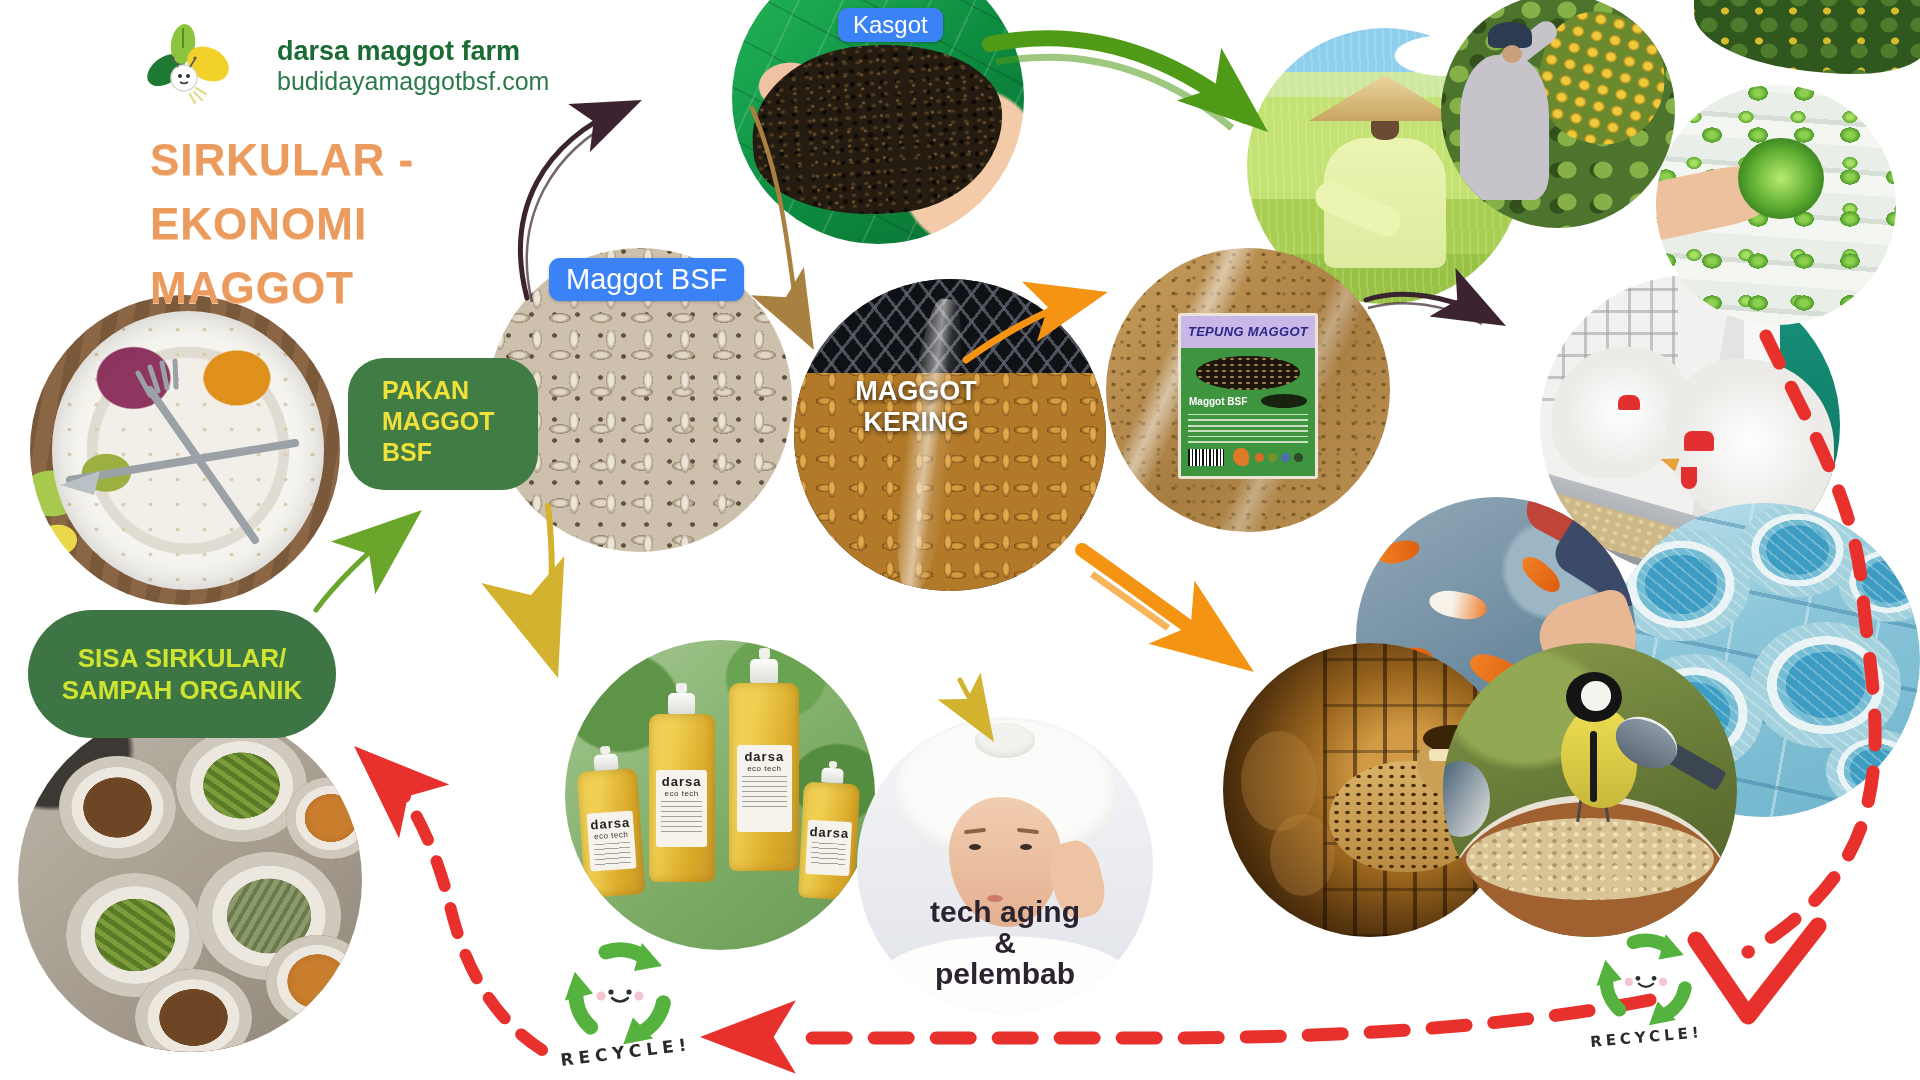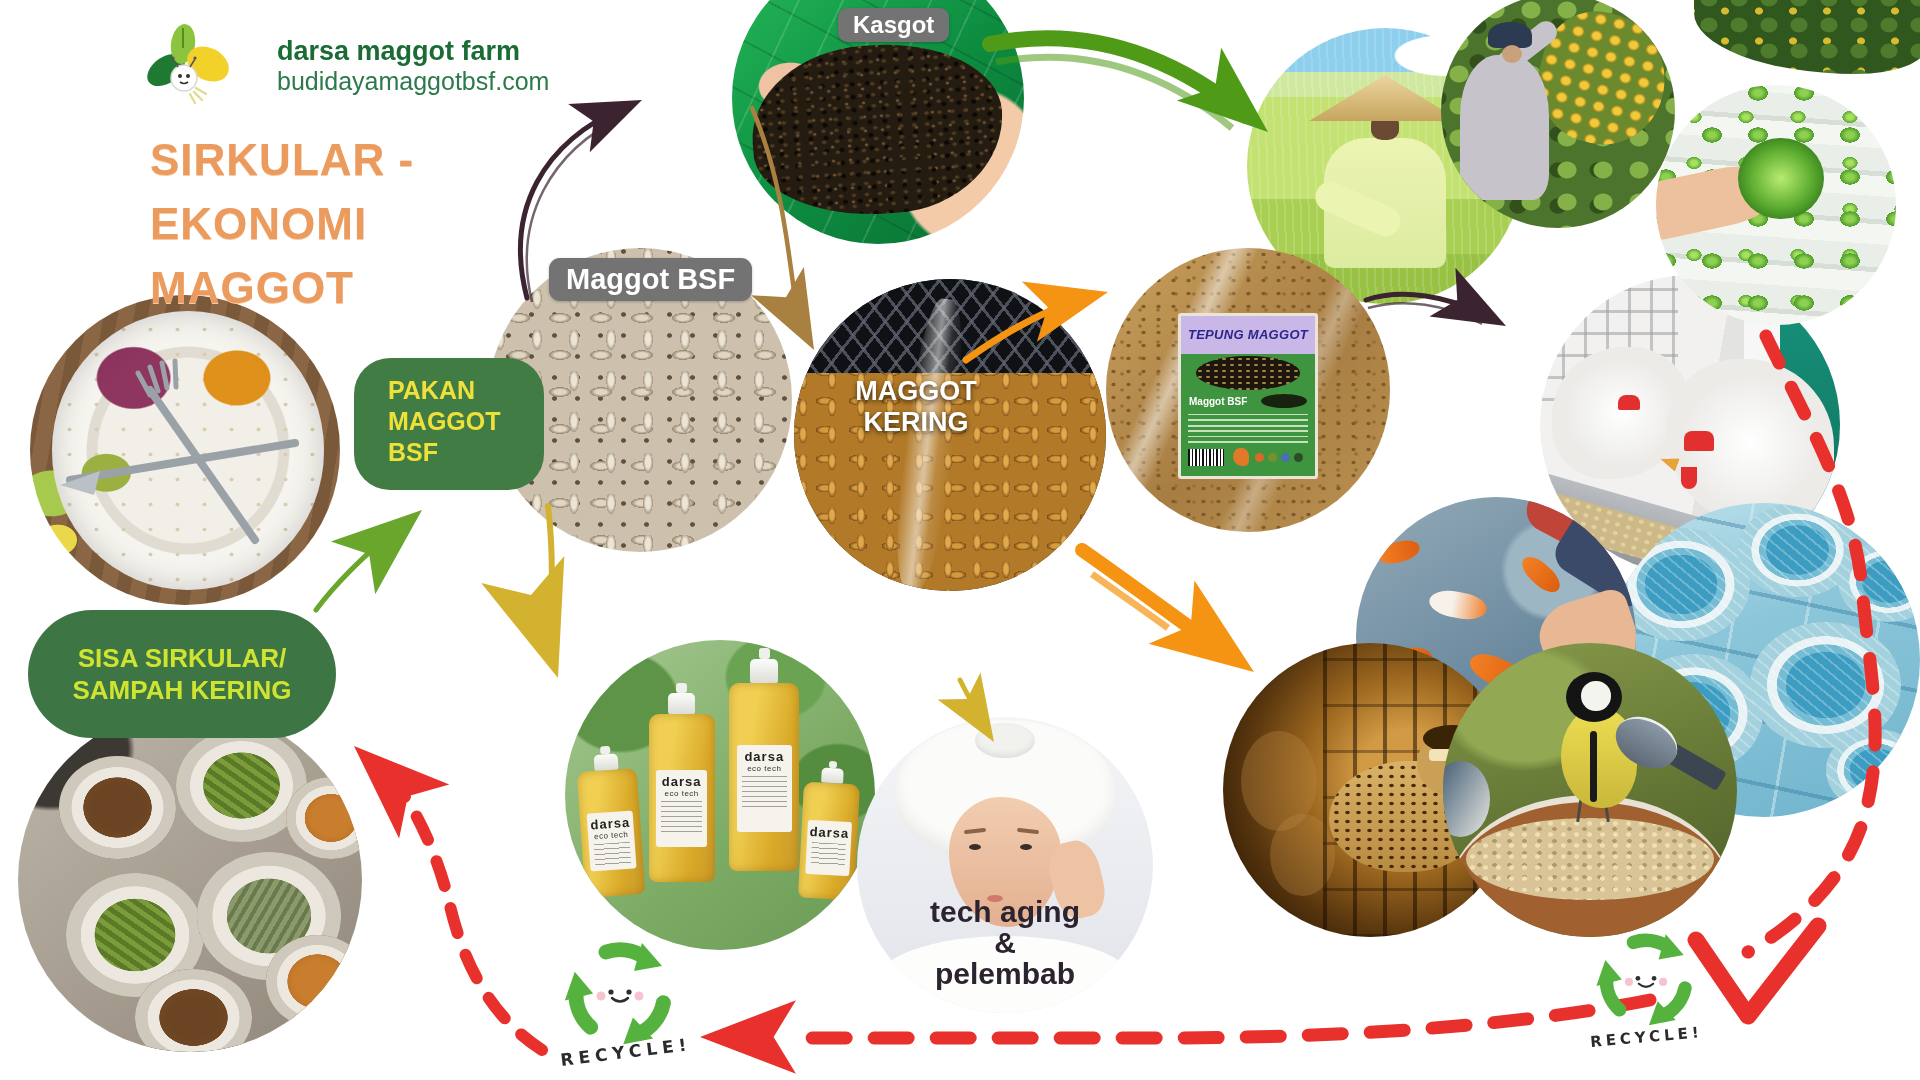--- a/index.html
+++ b/index.html
@@ -9,26 +9,26 @@
   .ph{position:absolute;border-radius:50%;overflow:hidden;}
   .ph *{position:absolute;}
 
   
   .logo{left:140px;top:14px;width:100px;height:100px;}
   .brand{left:277px;top:36px;font-size:27px;font-weight:bold;color:#1B6B35;}
   .website{left:277px;top:67px;font-size:25px;color:#2C7A4A;}
   .title{left:150px;top:128px;color:#EC9B5F;font-weight:bold;font-size:44px;line-height:64px;letter-spacing:1px;text-shadow:0 1px 0 #f7c9a4;}
 
   
-  .tag{position:absolute;background:#737373;color:#fff;font-weight:bold;border-radius:9px;box-shadow:0 1px 3px rgba(0,0,0,.25);}
+  .tag{position:absolute;background:#3b82f6;color:#fff;font-weight:normal;border-radius:9px;box-shadow:0 1px 3px rgba(0,0,0,.25);}
   #tag-kasgot{left:838px;top:8px;font-size:24px;padding:3px 15px;}
   #tag-maggotbsf{left:549px;top:258px;font-size:29px;padding:5px 17px;border-radius:11px;}
 
   
-  #box-pakan{left:348px;top:358px;width:190px;height:132px;background:#417C45;border-radius:36px;color:#EFE13A;font-weight:bold;font-size:25px;line-height:31px;padding:17px 0 0 34px;box-sizing:border-box;margin-left:6px;}
+  #box-pakan{left:348px;top:358px;width:190px;height:132px;background:#417C45;border-radius:36px;color:#EFE13A;font-weight:bold;font-size:25px;line-height:31px;padding:17px 0 0 34px;box-sizing:border-box;}
   #box-sisa{left:28px;top:610px;width:308px;height:128px;background:#3E7544;border-radius:64px;color:#CFE431;font-weight:bold;font-size:26px;line-height:32px;display:flex;flex-direction:column;align-items:center;justify-content:center;text-align:center;}
 
   
   #cap-kering{left:836px;top:376px;width:160px;text-align:center;color:#fff;font-weight:bold;font-size:27px;line-height:31px;text-shadow:0 2px 5px rgba(0,0,0,.65);}
   #cap-essence{left:612px;top:843px;width:180px;text-align:center;color:#F8E100;font-weight:bold;font-size:38px;line-height:40px;text-shadow:-2px 0 0 #7a5200,2px 0 0 #7a5200,0 -2px 0 #7a5200,0 2px 0 #7a5200,2px 2px 0 #7a5200;}
   #cap-anti{left:900px;top:896px;width:210px;text-align:center;color:#2B2430;font-weight:bold;font-size:30px;line-height:31px;}
   .recycle-text{position:absolute;color:#2B2B2B;font-size:17px;font-weight:bold;letter-spacing:5px;transform:rotate(-7deg);font-family:"DejaVu Sans",sans-serif;}
 
   
   #ph-foliage{left:1694px;top:-14px;width:232px;height:88px;border-radius:0 0 30% 70%;
@@ -87,21 +87,21 @@
     background:radial-gradient(#4E3B20 1.8px,transparent 2.6px) 0 0/13px 11px,
       radial-gradient(#0C0804 2px,transparent 3px) 6px 5px/15px 13px,
       radial-gradient(#6B5130 1.4px,transparent 2.2px) 3px 8px/17px 14px,#241B11;}
 
   #ph-tepung{left:1106px;top:248px;width:284px;height:284px;
     background:linear-gradient(115deg,rgba(255,255,255,0) 26%,rgba(255,255,255,.5) 31%,rgba(255,255,255,0) 37%,rgba(255,255,255,0) 58%,rgba(255,255,255,.32) 63%,rgba(255,255,255,0) 69%),
       radial-gradient(#7E5C2A 1.7px,transparent 2.5px) 0 0/15px 13px,
       radial-gradient(#95703A 1.5px,transparent 2.3px) 7px 6px/18px 16px,
       linear-gradient(135deg,#C9A05E,#A87D42 55%,#BB9352);}
   .plabel{left:50%;top:52%;transform:translate(-50%,-50%);width:134px;height:160px;background:#3F9440;border:3px solid #ECE4D6;border-radius:3px;overflow:hidden;}
-  .plabel-head{left:0;top:0;width:100%;height:38px;background:#C9B7E8;display:flex;align-items:center;justify-content:center;position:absolute;}
+  .plabel-head{left:0;top:0;width:100%;height:32px;background:#C9B7E8;display:flex;align-items:center;justify-content:center;position:absolute;}
   .plabel-head span{font-size:13px;font-weight:bold;font-style:italic;color:#2B2687;letter-spacing:.3px;}
   .plabel-oval{left:50%;top:40px;transform:translateX(-50%);width:104px;height:34px;border-radius:50%;
     background:radial-gradient(#A8854A 1.5px,transparent 2px) 0 0/8px 6px,#1C160C;}
   .plabel-sub{left:8px;top:80px;color:#fff;font-size:10px;font-weight:bold;}
   .plabel-badge{right:8px;top:78px;width:46px;height:14px;background:#17220F;border-radius:50%;}
   .plabel-lines{left:7px;top:98px;width:120px;height:30px;
     background:repeating-linear-gradient(rgba(235,242,222,.8) 0 1.5px,transparent 1.5px 5.5px);}
   .plabel-bar{left:7px;top:133px;width:36px;height:17px;background:repeating-linear-gradient(90deg,#111 0 1.5px,#fff 1.5px 3.5px);}
   .plabel-roo{left:52px;top:132px;width:16px;height:18px;background:#E07A28;border-radius:50% 50% 30% 60%;}
   .plabel-dot{top:137px;width:9px;height:9px;border-radius:50%;}
@@ -520,21 +520,21 @@
   <div class="tag" id="tag-kasgot">Kasgot</div>
   <div class="tag" id="tag-maggotbsf">Maggot BSF</div>
 
   <div class="abs" id="box-pakan">
     <div>PAKAN</div>
     <div>MAGGOT</div>
     <div>BSF</div>
   </div>
   <div class="abs" id="box-sisa">
     <div>SISA SIRKULAR/</div>
-    <div>SAMPAH KERING</div>
+    <div>SAMPAH ORGANIK</div>
   </div>
 
   <div class="abs" id="cap-kering">
     <div>MAGGOT</div>
     <div>KERING</div>
   </div>
   <div class="abs" id="cap-anti">
     <div>tech aging</div>
     <div>&amp;</div>
     <div>pelembab</div>

